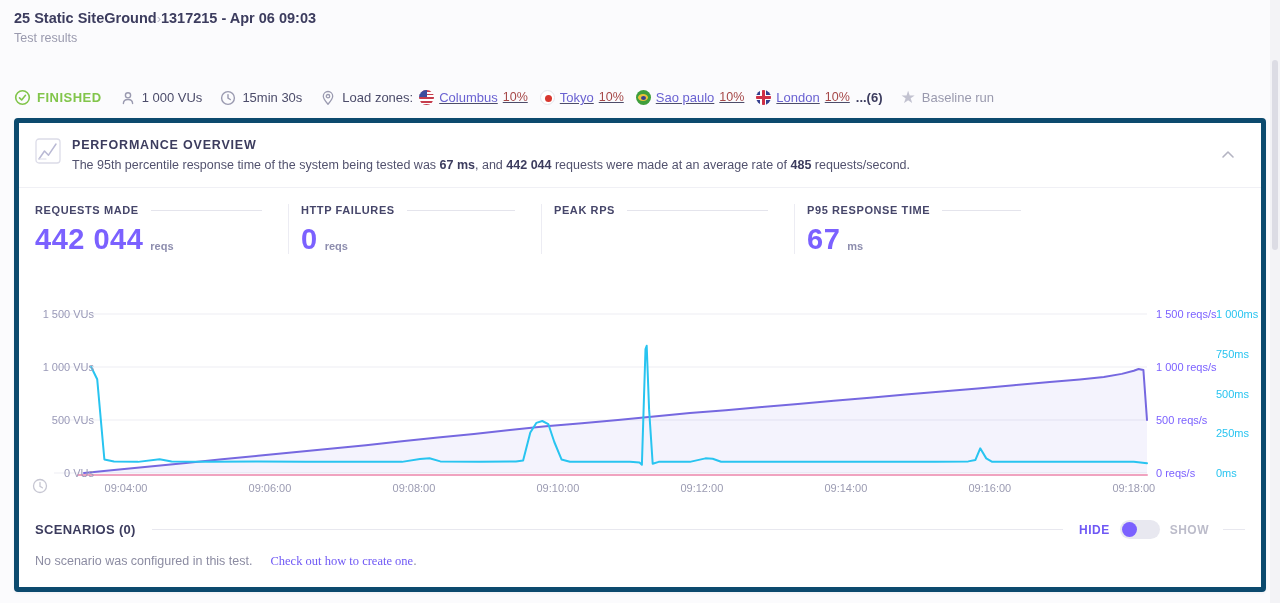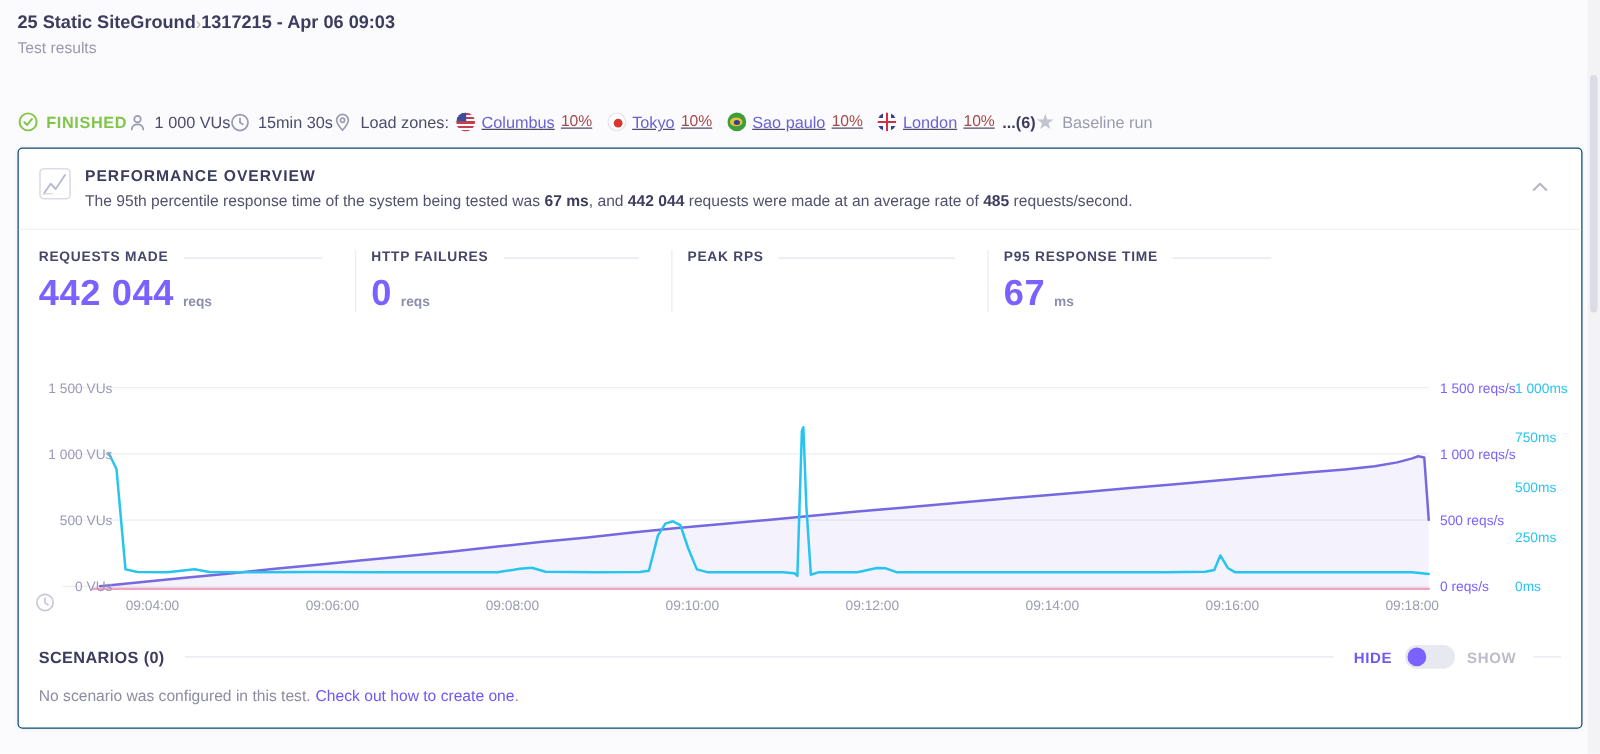--- a/index.html
+++ b/index.html
@@ -8,21 +8,21 @@
     background:#fbfbfd;color:#3e3e5e;
     font-family:"Liberation Sans",sans-serif;
   }
   
   .app-header{padding:10px 16px 0 14px;}
   .breadcrumb{display:flex;align-items:center;font-size:14.5px;font-weight:700;color:#3c3c5e;}
   .breadcrumb .sep{color:#b8b8c8;font-weight:400;font-size:13px;}
   .breadcrumb .bc-parent{cursor:pointer;}
   .subtitle{margin-top:5px;font-size:12.5px;color:#9a9aae;}
   
-  .status-bar{display:flex;align-items:center;padding:0 16px 0 14px;margin-top:44px;font-size:13px;color:#4c4c6a;}
+  .status-bar{display:flex;align-items:center;gap:18px;padding:0 16px 0 14px;margin-top:44px;font-size:13px;color:#4c4c6a;}
   .status-item{display:flex;align-items:center;gap:6px;white-space:nowrap;}
   .finished{color:#82c54b;font-weight:700;letter-spacing:.5px;}
   .zones{display:flex;align-items:center;gap:12px;}
   .zone{display:flex;gap:5px;text-decoration:underline;}
   .zone-city{color:#6a62d2;}
   .zone-pct{color:#a64848;font-size:12.5px;}
   .more-zones{font-weight:700;color:#3c3c5e;cursor:pointer;}
   .baseline-label{color:#9a9aae;}
   .star-icon{color:#c2c2d0;font-size:17px;line-height:1;}
   .flag{width:15px;height:15px;border-radius:50%;display:inline-block;position:relative;overflow:hidden;flex:none;}
@@ -33,21 +33,21 @@
   .flag-br{background:#3f9e3c;}
   .flag-br::before{content:"";position:absolute;left:2.5px;top:4px;width:10px;height:7px;border-radius:50%;background:#e8c33a;}
   .flag-br::after{content:"";position:absolute;left:5px;top:5.5px;width:5px;height:4px;border-radius:50%;background:#35408f;}
   .flag-gb{background:
     linear-gradient(90deg,transparent 43%,#cf3046 43% 57%,transparent 57%),
     linear-gradient(0deg,transparent 43%,#cf3046 43% 57%,transparent 57%),
     linear-gradient(90deg,transparent 30%,#fff 30% 70%,transparent 70%),
     linear-gradient(0deg,transparent 30%,#fff 30% 70%,transparent 70%),#35408f;}
   .s-icon{display:block;}
   
-  .card{margin:12px 14px 0 14px;background:#fff;border:1px solid #0c4a6e;border-radius:4px;box-shadow:0 1px 3px rgba(40,40,80,.05);}
+  .card{margin:12px 14px 0 14px;background:#fff;border:5px solid #0c4a6e;border-radius:4px;box-shadow:0 1px 3px rgba(40,40,80,.05);}
   .overview-header{display:flex;align-items:flex-start;padding:15px 18px 15px 16px;border-bottom:1px solid #f0f0f5;position:relative;}
   .overview-titlebox{margin-left:11px;}
   .overview-title{font-size:12.5px;font-weight:700;letter-spacing:.8px;color:#3c3c5e;}
   .overview-summary{margin-top:6px;font-size:12.5px;color:#52526e;}
   .overview-summary b{color:#3c3c5e;}
   .chevron-btn{position:absolute;right:26px;top:22px;cursor:pointer;}
   
   .stats{display:grid;grid-template-columns:repeat(4,253px);padding:16px 16px 0 16px;}
   .stat{padding-left:12px;}
   .stat:first-child{padding-left:0;border-left:none;}
@@ -65,21 +65,21 @@
   .scenarios{padding:20px 16px 18px 16px;}
   .scenarios-header{display:flex;align-items:center;}
   .scenarios-title{font-size:13px;font-weight:700;letter-spacing:.3px;color:#3c3c5e;white-space:nowrap;}
   .scen-line{flex:1;height:1px;background:#e8e8ef;margin:0 16px;}
   .scen-line-end{width:22px;height:1px;background:#e8e8ef;margin-left:14px;}
   .hide-label{font-size:12px;font-weight:700;color:#6f58f5;letter-spacing:.5px;margin-right:10px;cursor:pointer;}
   .show-label{font-size:12px;font-weight:700;color:#bcbcca;letter-spacing:.5px;margin-left:10px;cursor:pointer;}
   .toggle{width:40px;height:19px;border-radius:10px;background:#e8e8f0;position:relative;cursor:pointer;}
   .knob{position:absolute;left:2px;top:2px;width:15px;height:15px;border-radius:50%;background:#7b61ff;}
   .scenarios-body{margin-top:15px;font-size:12.5px;color:#8c8ca2;}
-  .scenarios-body a{color:#6f58f5;text-decoration:none;margin-left:4px;}
+  .scenarios-body a{color:#6f58f5;text-decoration:none;margin-left:18px;font-family:Liberation Serif, serif;}
   
   .scrollbar-track{position:absolute;top:0;right:0;width:10px;height:603px;background:#f3f3f6;}
   .scrollbar-thumb{position:absolute;left:2px;top:60px;width:6px;height:190px;border-radius:3px;background:#dcdce4;}
 </style>
 </head>
 <body>
 
 <div class="app-header">
   <div class="breadcrumb">
     <span class="bc-parent">25 Static SiteGround</span>

